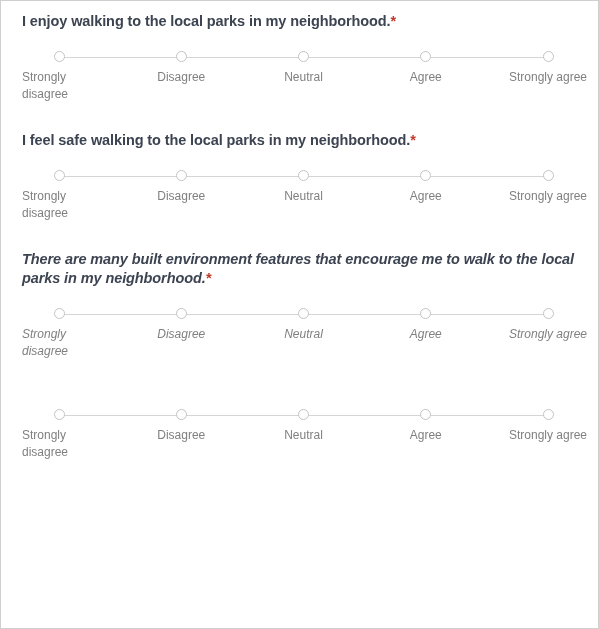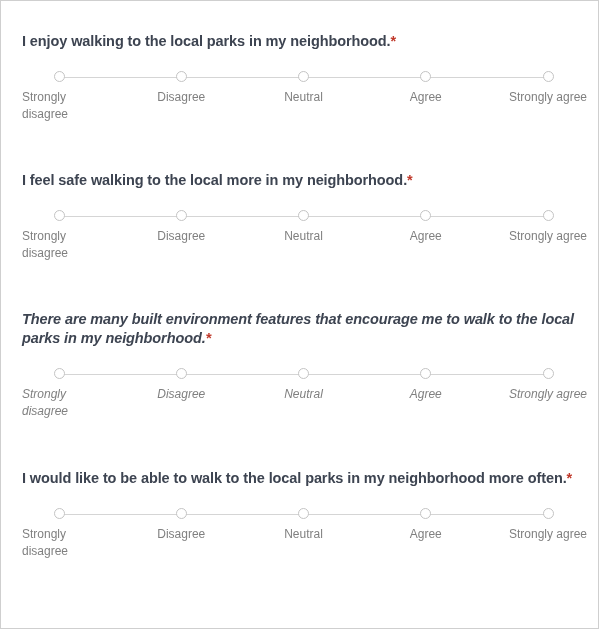--- a/index.html
+++ b/index.html
@@ -19,21 +19,20 @@
     height: 629px;
     background: #ffffff;
     border: 1px solid #cfcfcf;
     padding: 0;
     position: relative;
     overflow: hidden;
   }
   .question-block {
     padding: 0 21px 0 21px;
     box-sizing: border-box;
-    margin-top: 20px;
   }
   .question-block.q1 { padding-top: 11px; }
   .question-block.q2 { padding-top: 24px; }
   .question-block.q3 { padding-top: 24px; font-style: italic; }
   .question-block.q4 { padding-top: 25px; }
 
   .question-text {
     font-size: 14.5px;
     font-weight: bold;
     color: #3d4451;
@@ -137,21 +136,21 @@
           <div class="scale-option">
             <span class="radio-circle"></span>
             <span class="option-label">Strongly agree</span>
           </div>
         </div>
       </div>
     </div>
   </div>
 
   <div class="question-block q2">
-    <div class="question-text"><span>I feel safe walking to the local more in my neighborhood.</span><span class="required-asterisk">*</span></div>
+    <div class="question-text"><span>I feel safe walking to the local parks in my neighborhood.</span><span class="required-asterisk">*</span></div>
     <div class="scale-wrap">
       <div class="scale-inner">
         <div class="scale-track"></div>
         <div class="scale-options">
           <div class="scale-option">
             <span class="radio-circle"></span>
             <span class="option-label wrap">Strongly disagree</span>
           </div>
           <div class="scale-option">
             <span class="radio-circle"></span>
@@ -199,21 +198,20 @@
           <div class="scale-option">
             <span class="radio-circle"></span>
             <span class="option-label">Strongly agree</span>
           </div>
         </div>
       </div>
     </div>
   </div>
 
   <div class="question-block q4">
-    <div class="question-text"><span>I would like to be able to walk to the local parks in my neighborhood more often.</span><span class="required-asterisk">*</span></div>
     <div class="scale-wrap">
       <div class="scale-inner">
         <div class="scale-track"></div>
         <div class="scale-options">
           <div class="scale-option">
             <span class="radio-circle"></span>
             <span class="option-label wrap">Strongly disagree</span>
           </div>
           <div class="scale-option">
             <span class="radio-circle"></span>

